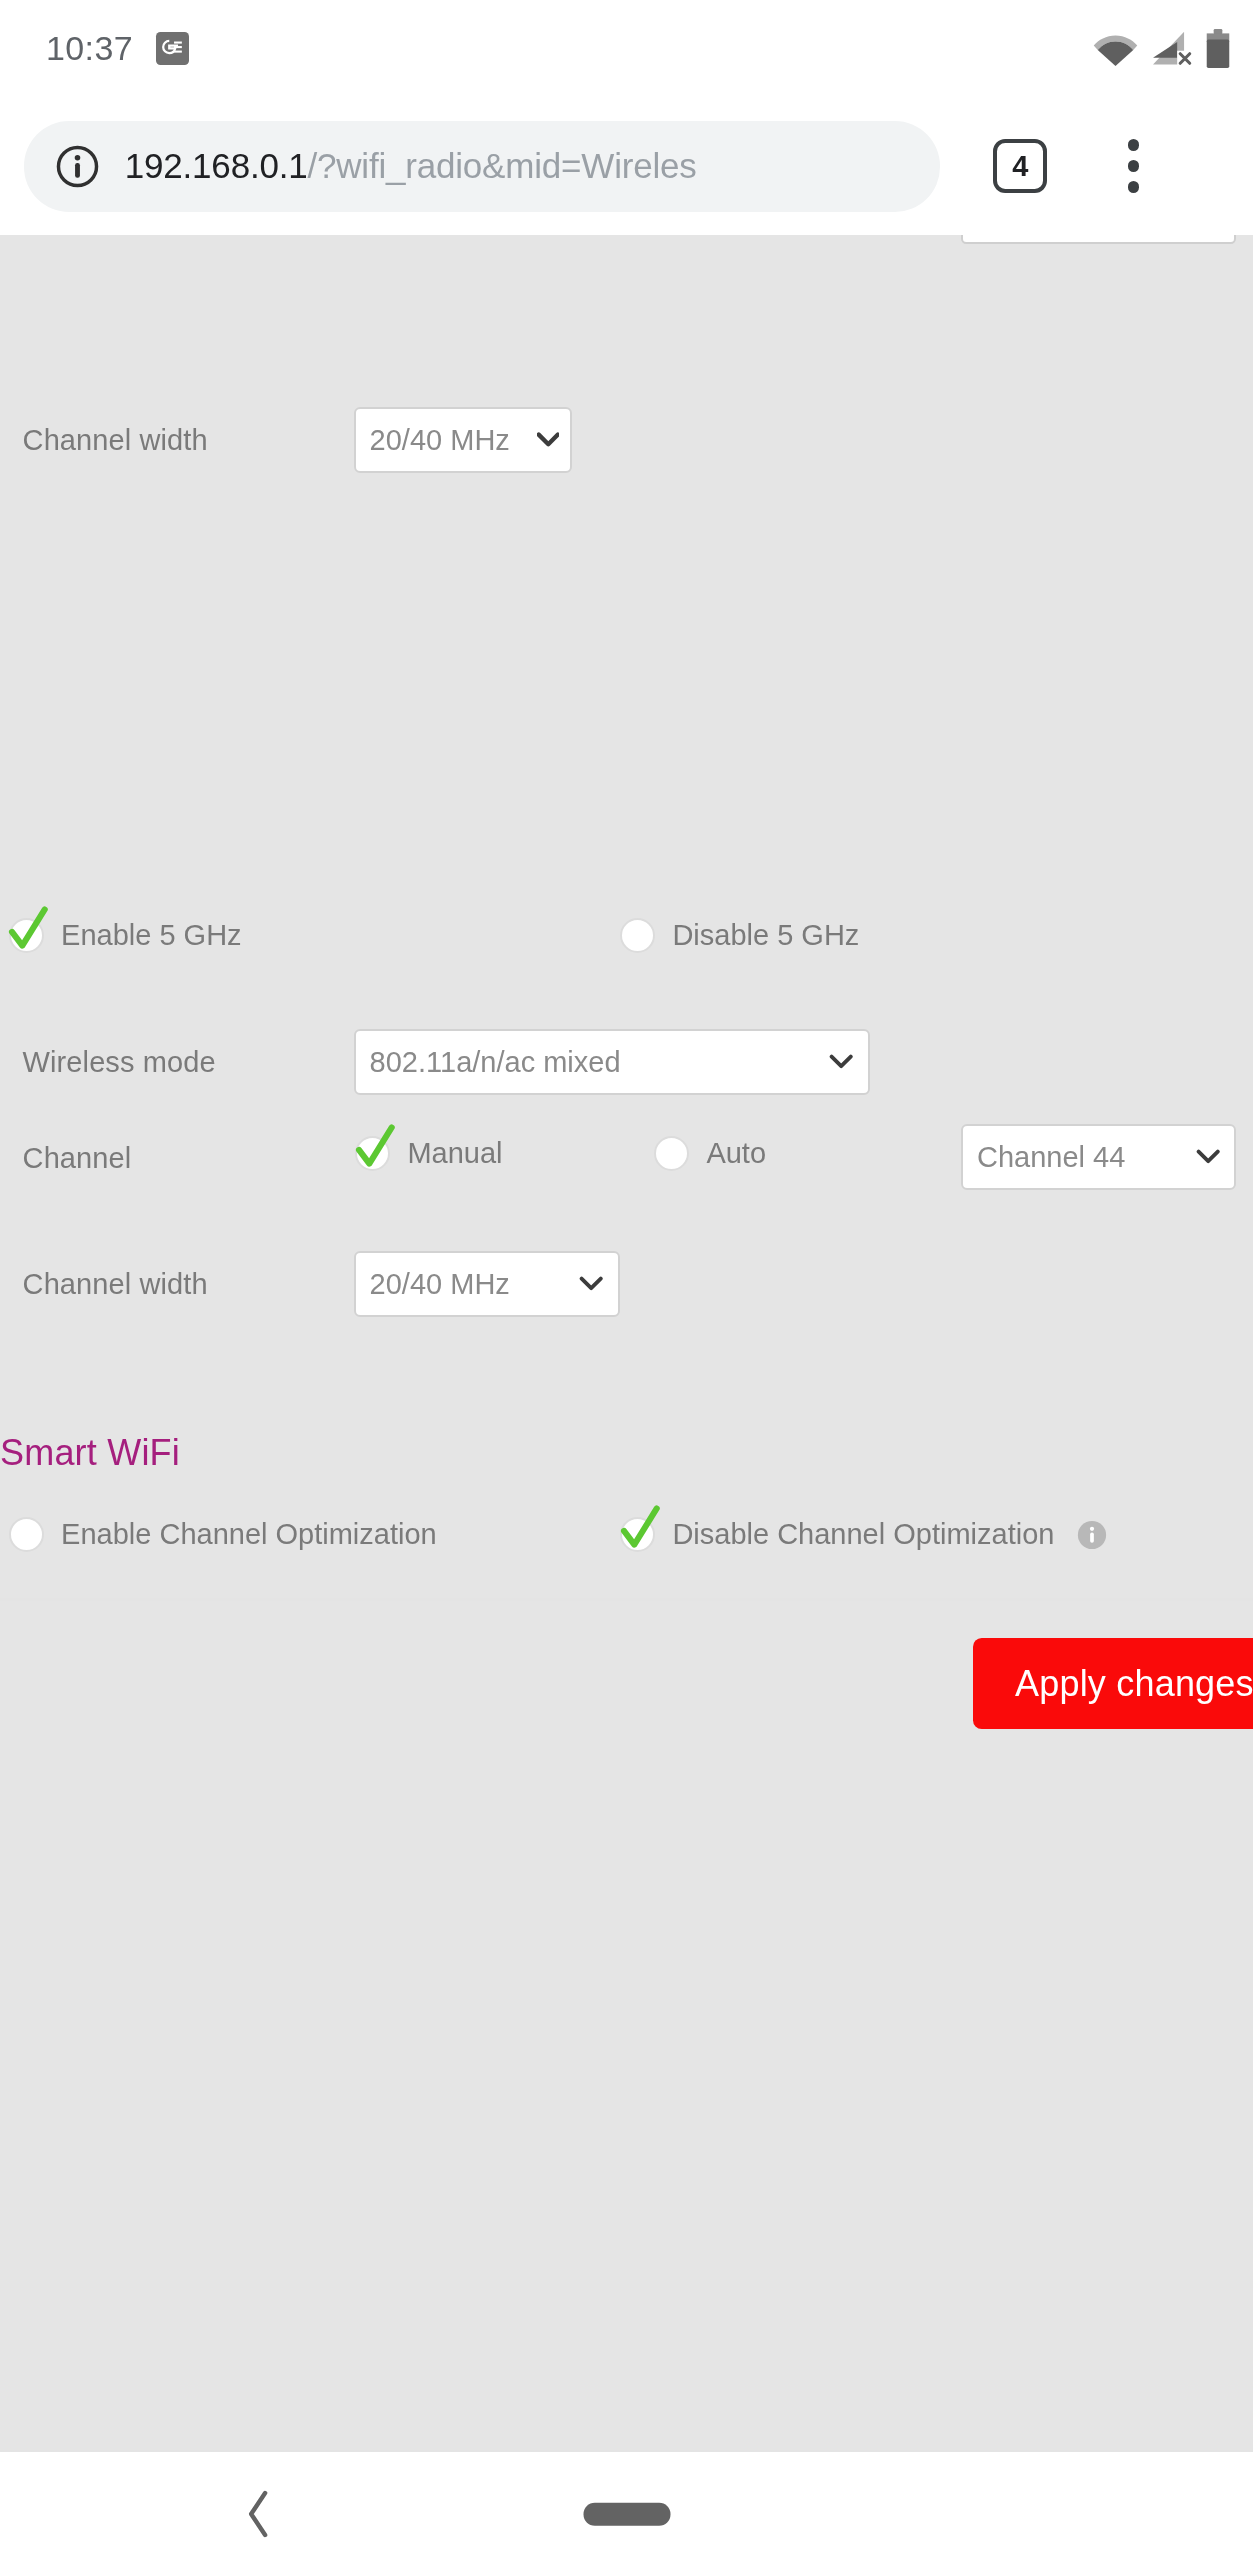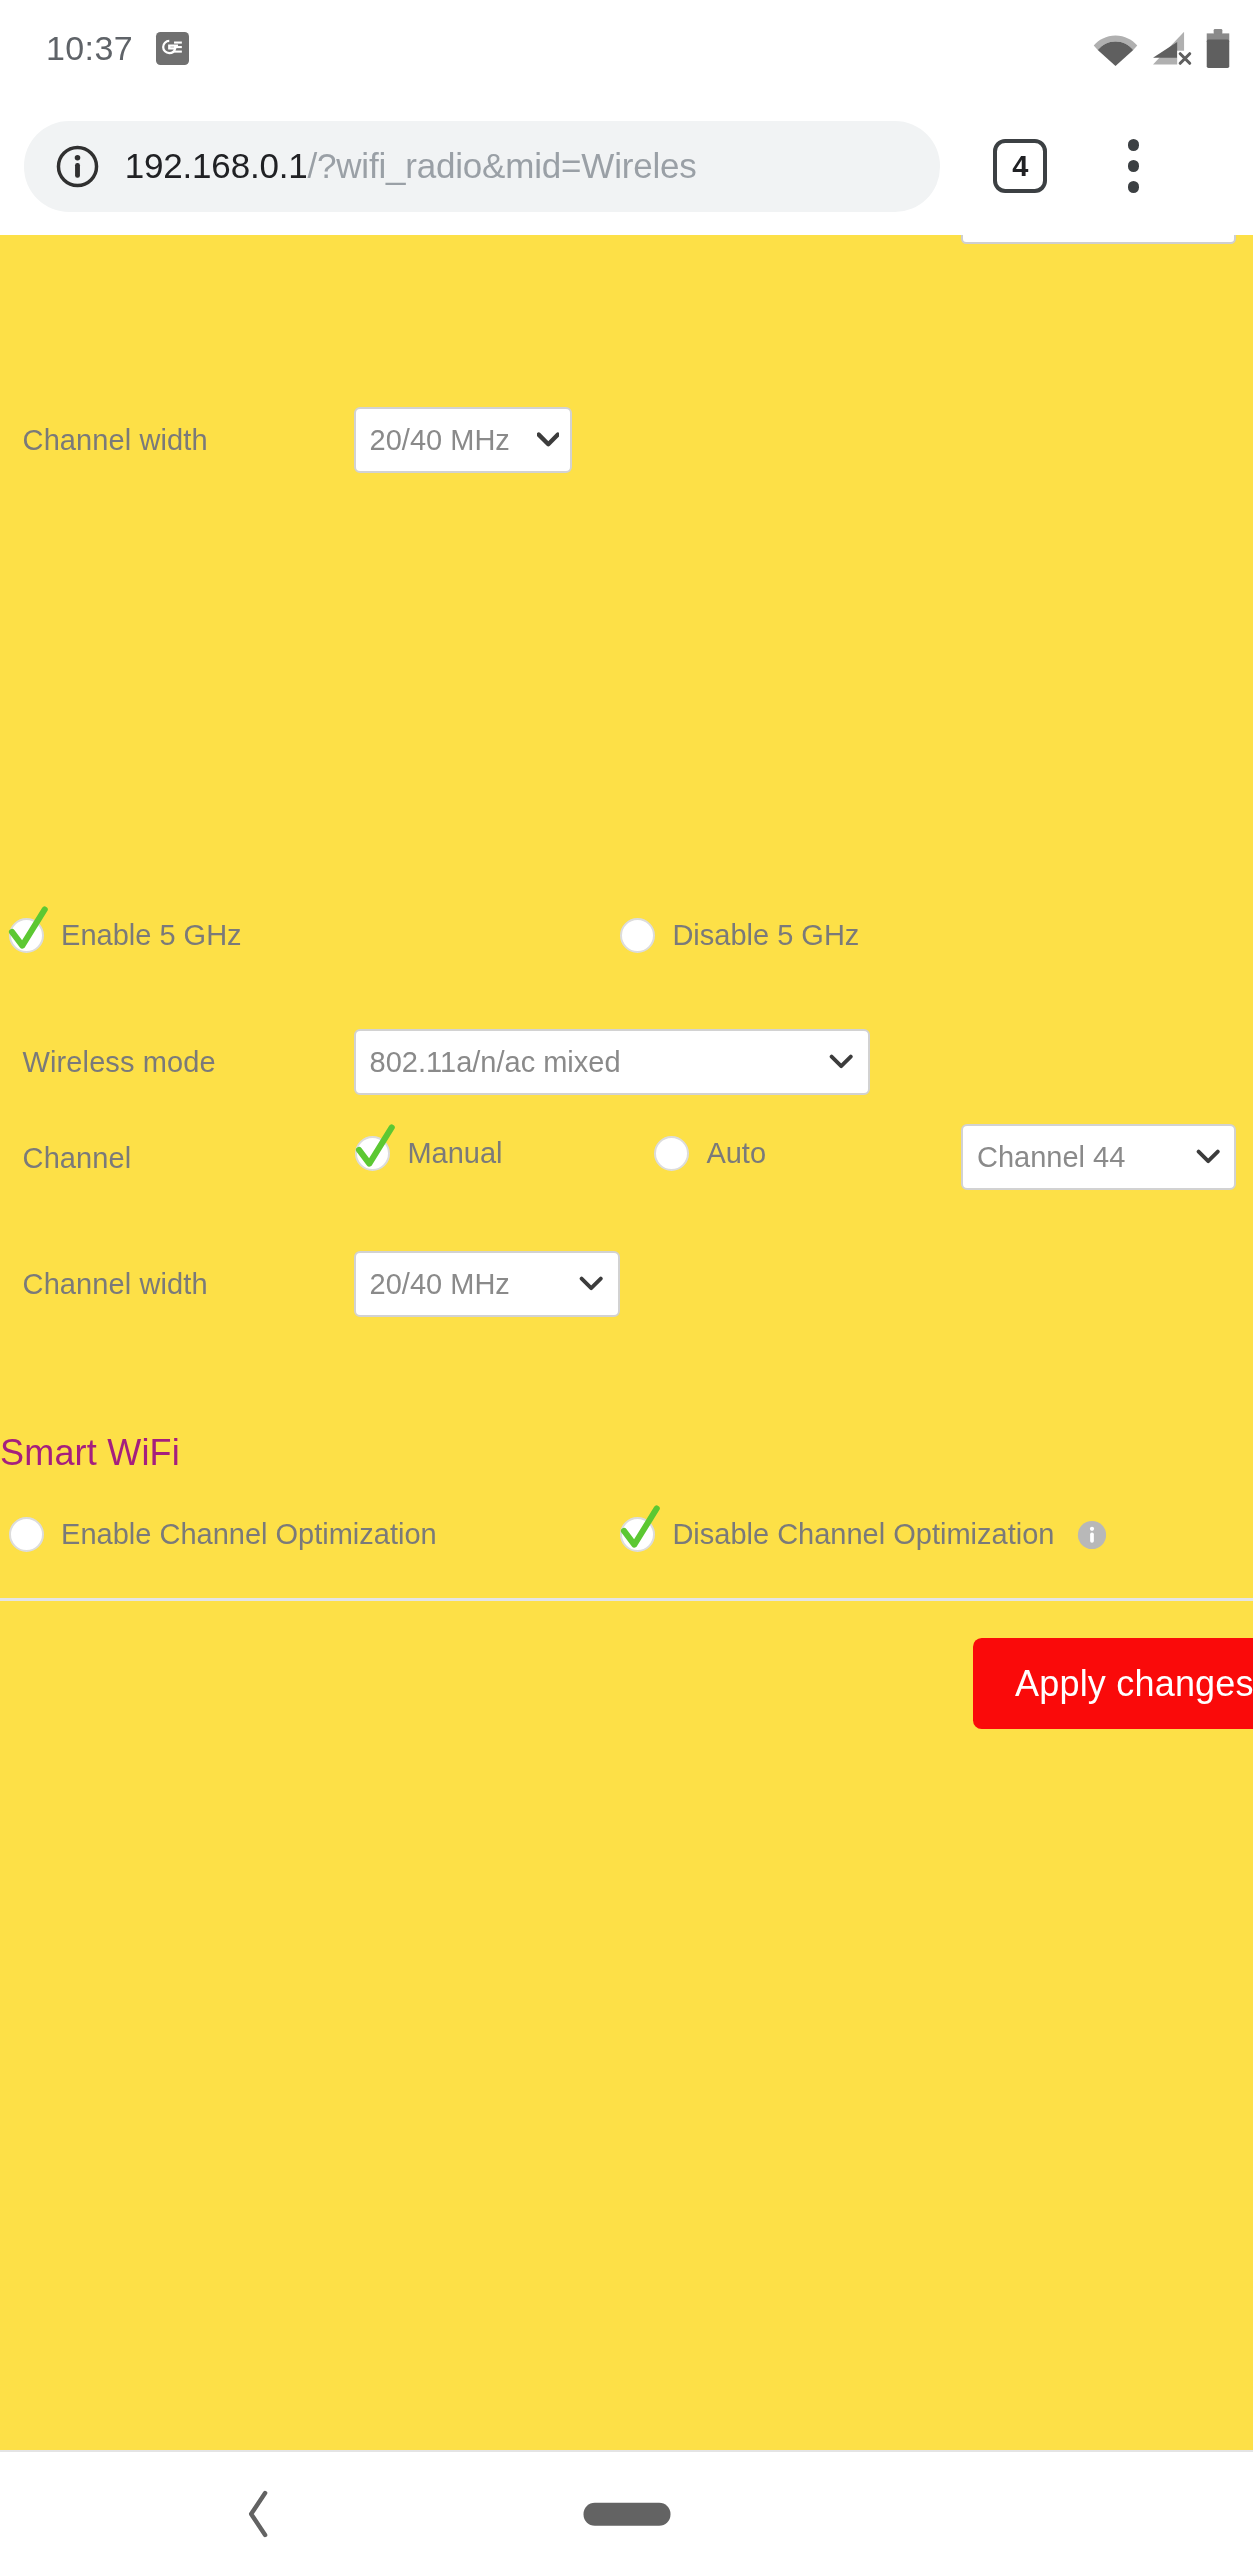--- a/index.html
+++ b/index.html
@@ -55,21 +55,21 @@
   .menu-dots {
     margin-left: 38px; flex: none;
     width: 56px; height: 78px;
     display: flex; flex-direction: column; align-items: center; justify-content: center; gap: 9.6px;
   }
   .menu-dots span { width: 11.3px; height: 11.3px; border-radius: 50%; background: #3c4043; display: block; }
 
   
   .page {
     position: absolute; top: 235px; left: 0; width: 1253px; height: 2215px;
-    background: #fde047; overflow: hidden;
+    background: #e5e5e5; overflow: hidden;
   }
   
   .cutoff-select {
     position: absolute; top: -64px; left: 961px; width: 275px; height: 73px;
     border: 2.6px solid #cfcfcf; border-radius: 5.2px; background: #fff;
   }
 
   .row { position: absolute; display: flex; align-items: center; }
   .lbl {
     font-size: 29px; color: #7a7a7a; font-family: "Liberation Sans", sans-serif;

